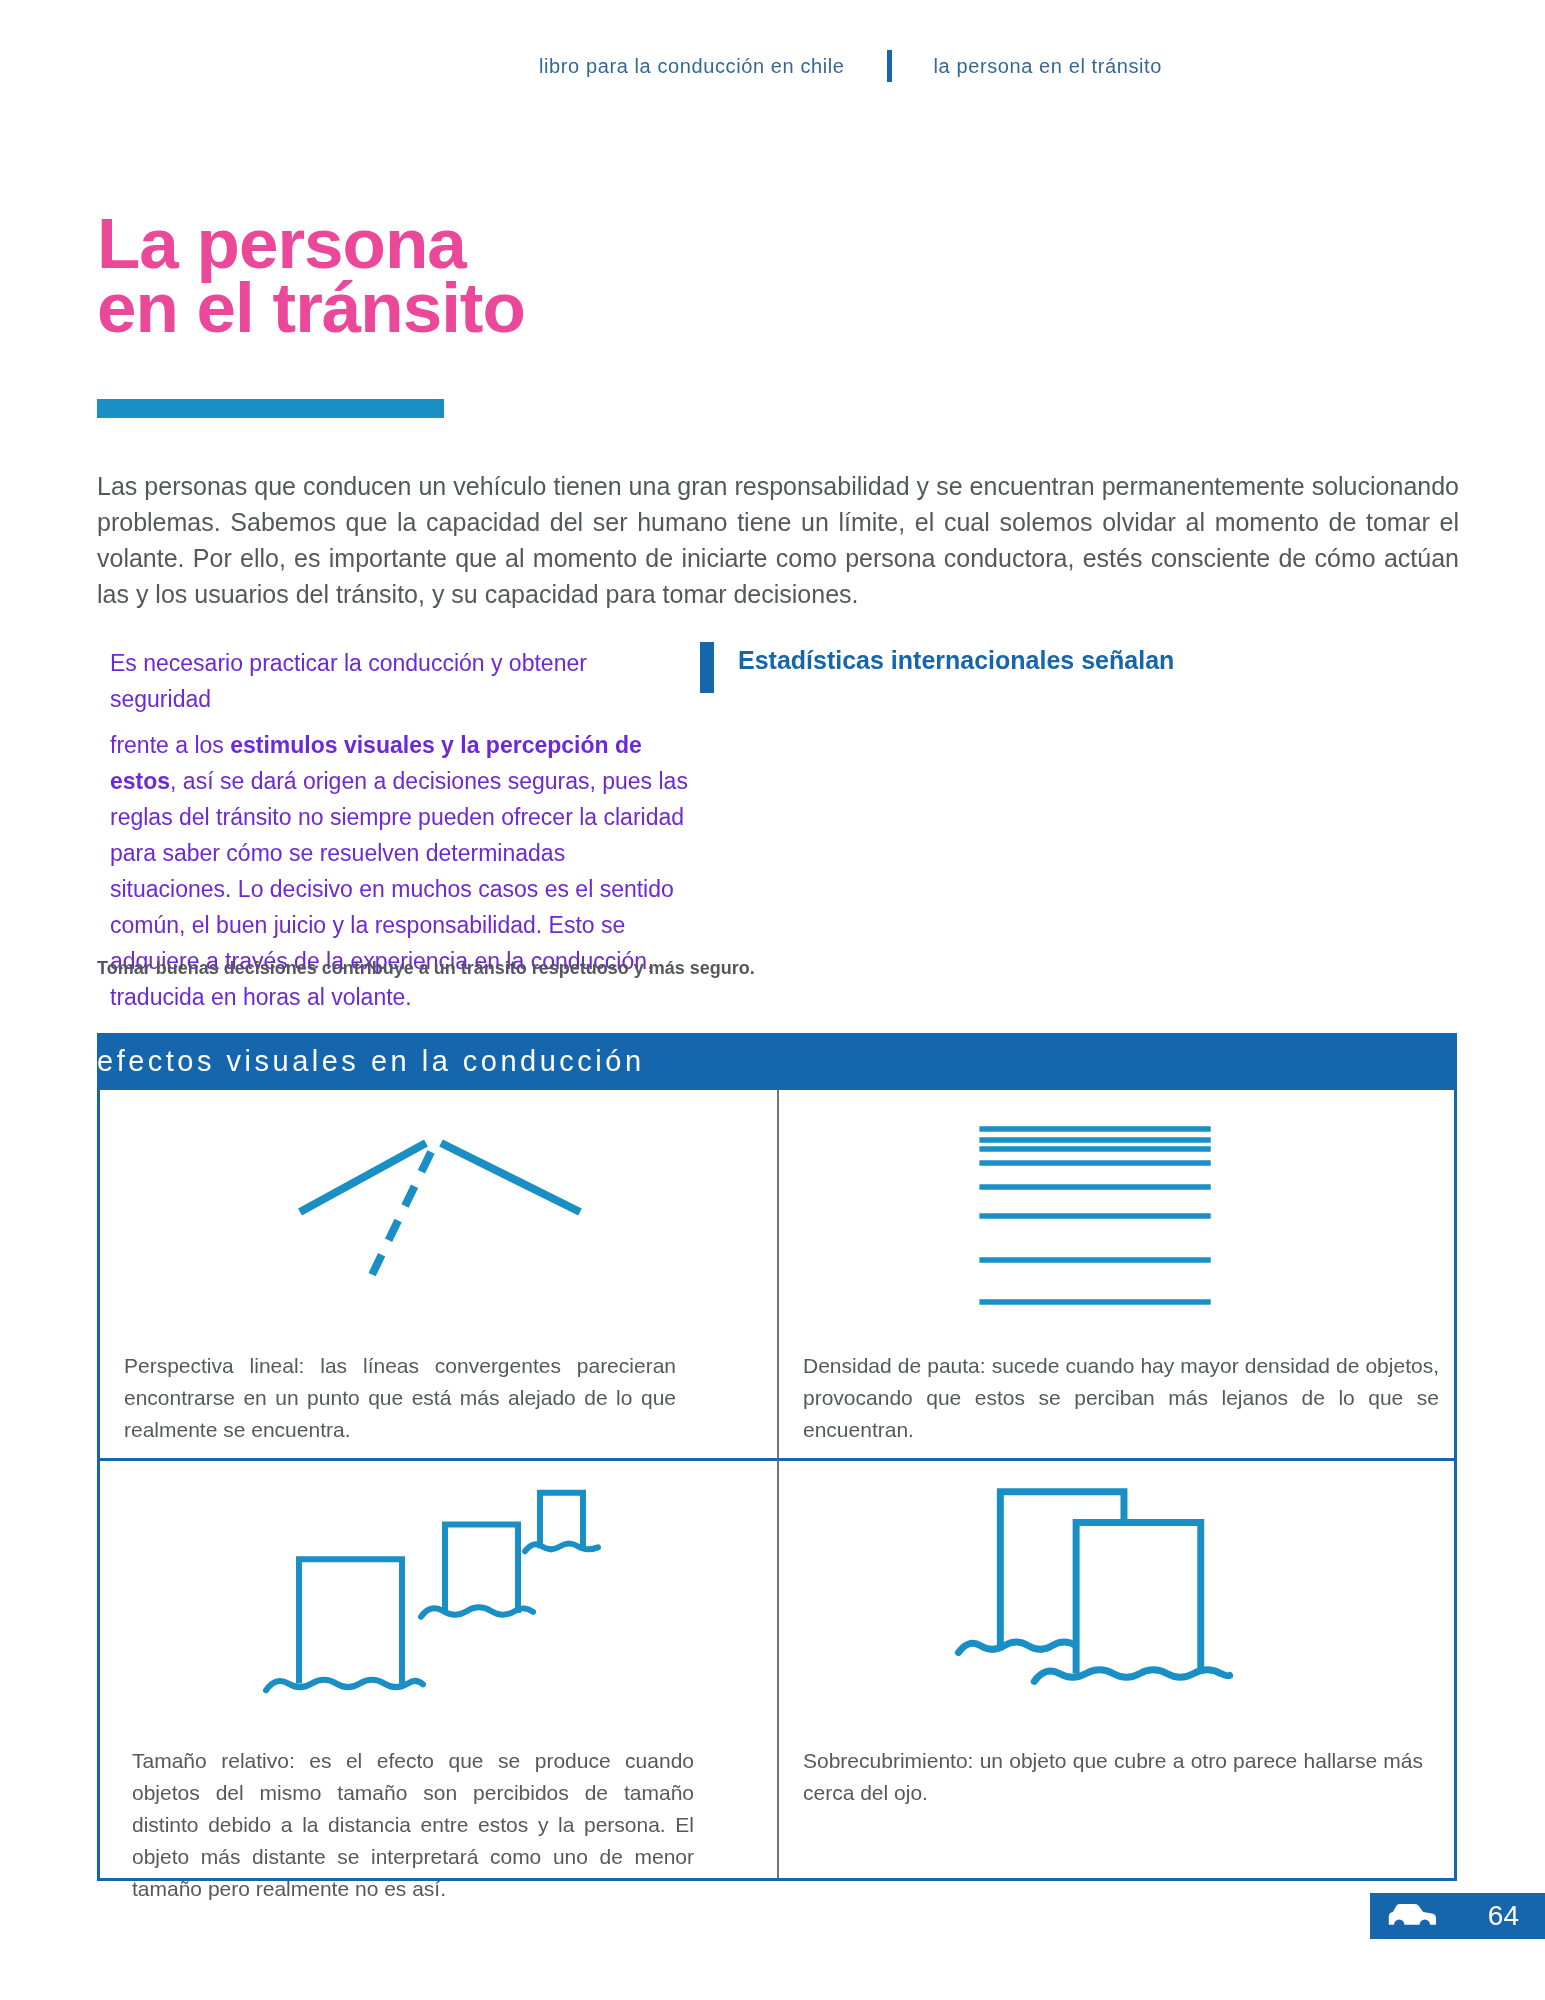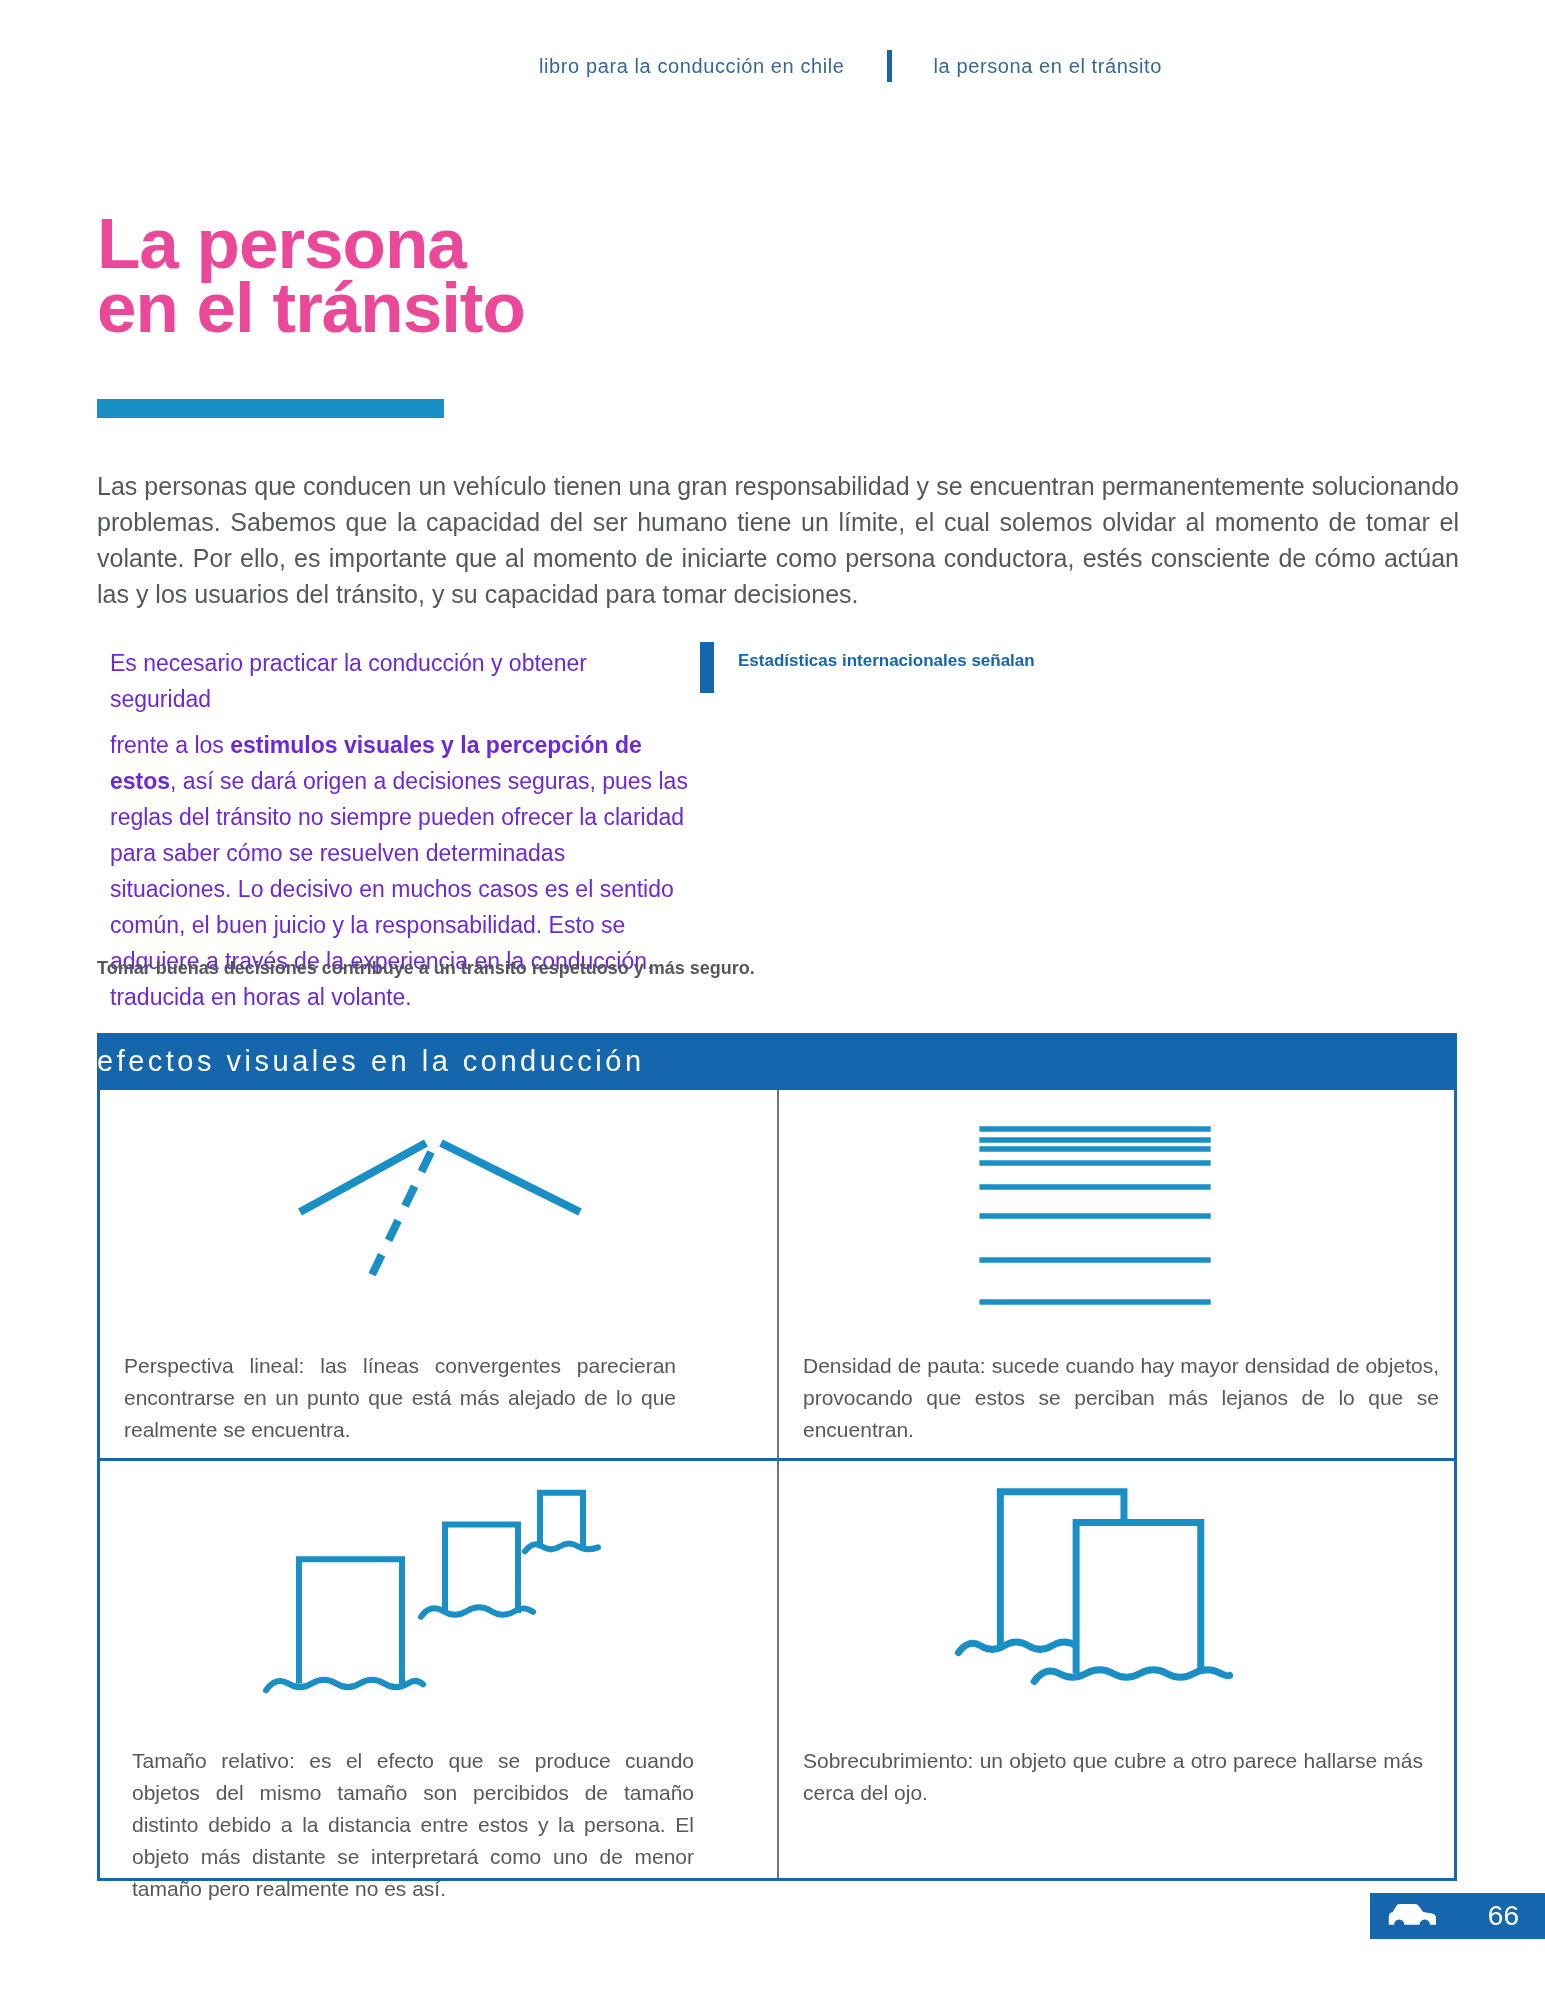--- a/index.html
+++ b/index.html
@@ -37,21 +37,21 @@
   .left-col p{margin:0 0 10px 0;}
   .takeaway{
     position:absolute;left:97px;top:958px;width:1100px;
     font-size:18px;font-weight:bold;color:#55585b;
   }
   .callout{
     position:absolute;left:700px;top:642px;width:760px;
     display:flex;align-items:stretch;
   }
   .callout-bar{flex:0 0 14px;background:#1566ad;margin-right:24px;}
-  .callout-text{font-size:17px;font-weight:bold;line-height:37px;color:#1566ad;width:545px;}
+  .callout-text{font-size:25px;font-weight:bold;line-height:37px;color:#1566ad;width:545px;}
   .callout-text p{margin:0 0 14px 0;}
   
   .effects-table{position:absolute;left:97px;top:1033px;width:1360px;}
   .effects-title{
     height:57px;line-height:57px;background:#1566ad;color:#ffffff;
     text-align:left;font-size:29px;font-weight:500;letter-spacing:3.5px;
   }
   .effects-grid{
     display:grid;grid-template-columns:1fr 1fr;grid-template-rows:368px 420px;
     border-left:3px solid #1566ad;border-right:3px solid #1566ad;border-bottom:3px solid #1566ad;
@@ -171,16 +171,16 @@
 
     </div>
   </div>
 
   <div class="page-badge">
     <svg class="car-icon" width="56" height="34" viewBox="0 0 70 40">
       <path fill="#ffffff" d="M6 31 L6 21 Q6 16 11 15 L15 8 Q16 5 20 5 L38 5 Q42 5 44 8 L49 15 L60 17 Q65 18 65 23 L65 31 Z"></path>
       <circle cx="19" cy="31" r="6.5" fill="#1566ad"></circle>
       <circle cx="51" cy="31" r="6.5" fill="#1566ad"></circle>
     </svg>
-    <span class="page-num">66</span>
+    <span class="page-num">64</span>
   </div>
 
 </div>
 
 </body></html>

